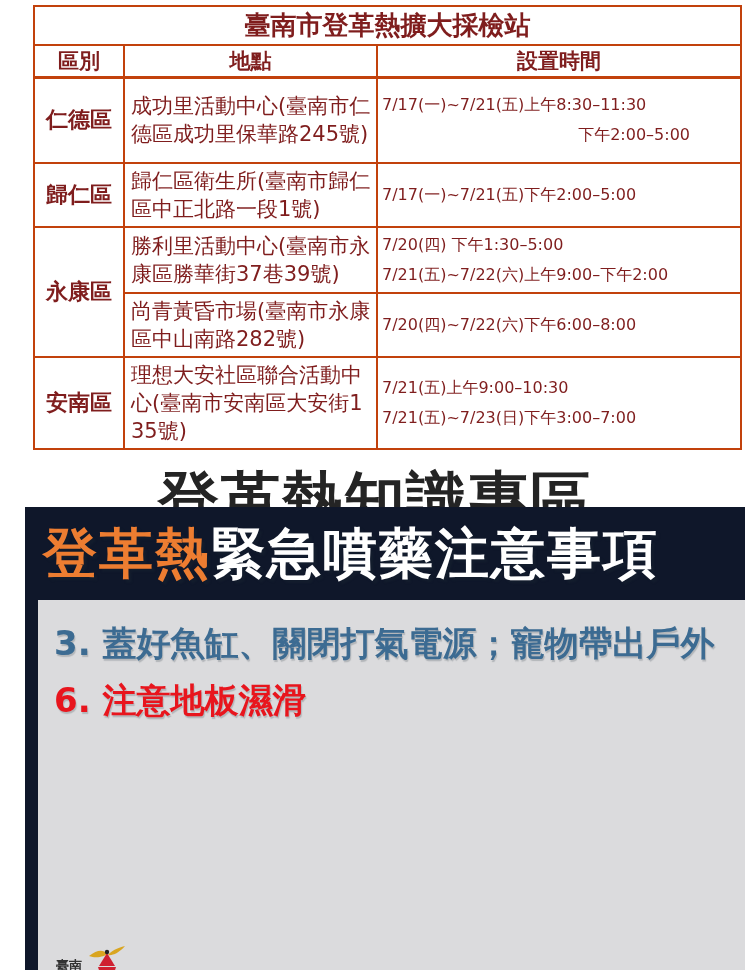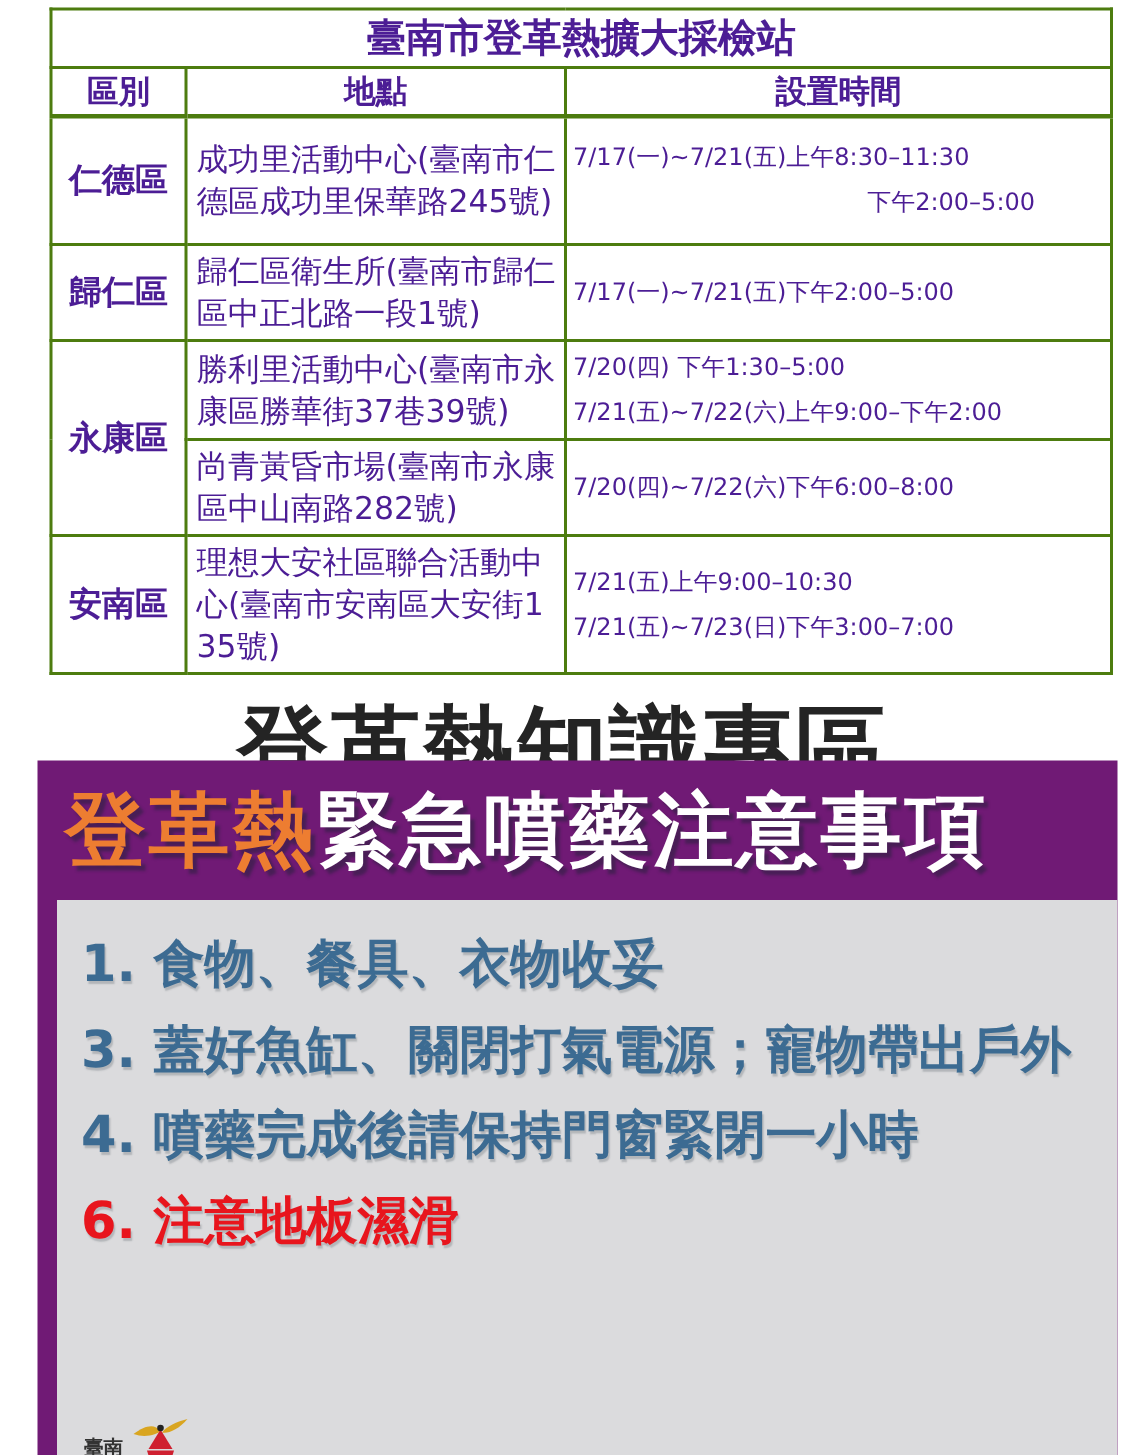--- a/index.html
+++ b/index.html
@@ -10,22 +10,22 @@
   }
   
   .station-table{
     border-collapse:collapse;
     margin:5px 0 0 33px;
     width:707px;
     table-layout:fixed;
     background:#fff;
   }
   .station-table td,.station-table th{
-    border:2px solid #4d7c0f;
-    color:#4c1d95;
+    border:2px solid #c2410c;
+    color:#7f1d1d;
     vertical-align:middle;
   }
   .tbl-title{
     text-align:center;font-weight:bold;font-size:26px;
     height:33px;padding:1px 0;
   }
   .tbl-head th{
     font-size:21px;font-weight:bold;text-align:center;
     height:28px;border-bottom-width:3px;
   }
@@ -56,21 +56,21 @@
     font-size:61px;
     font-weight:900;
     color:#242424;
     letter-spacing:1px;
     line-height:1.1;
   }
   
   .poster{
     position:absolute;left:25px;top:507px;
     width:720px;height:463px;
-    background:#701a75;
+    background:#0f172a;
     overflow:hidden;
   }
   .poster-header{
     height:93px;
     display:flex;align-items:center;
     padding-left:18px;
   }
   .poster-title{
     font-size:54px;font-weight:900;letter-spacing:2px;
     line-height:1;white-space:nowrap;
@@ -168,27 +168,21 @@
 <div class="section-heading">登革熱知識專區</div>
 
 <div class="poster">
   <div class="poster-header">
     <div class="poster-title">
       <span class="hl">登革熱</span><span class="rest">緊急噴藥注意事項</span>
     </div>
   </div>
   <div class="poster-body">
     <div class="rule-item">
-      <span class="c-blue">1. 食物、餐具、衣物收妥</span>
-    </div>
-    <div class="rule-item">
       <span class="c-blue">3. 蓋好魚缸、關閉打氣電源；寵物帶出戶外</span>
-    </div>
-    <div class="rule-item">
-      <span class="c-blue">4. 噴藥完成後請保持門窗緊閉一小時</span>
     </div>
     <div class="rule-item">
       <span class="c-red">6. 注意地板濕滑</span>
     </div>
     <div class="footer-logo">
       <span class="logo-script">臺南</span>
       <svg class="logo-mark" viewBox="0 0 44 40" xmlns="http://www.w3.org/2000/svg">
         <path d="M4 16 C12 10, 18 9, 22 14 C20 16, 12 19, 4 16 Z" fill="#d9a520"></path>
         <path d="M40 6 C32 8, 26 11, 23 15 C27 16, 34 13, 40 6 Z" fill="#d9a520"></path>
         <path d="M22 13 L30 26 L14 26 Z" fill="#cf2030"></path>

